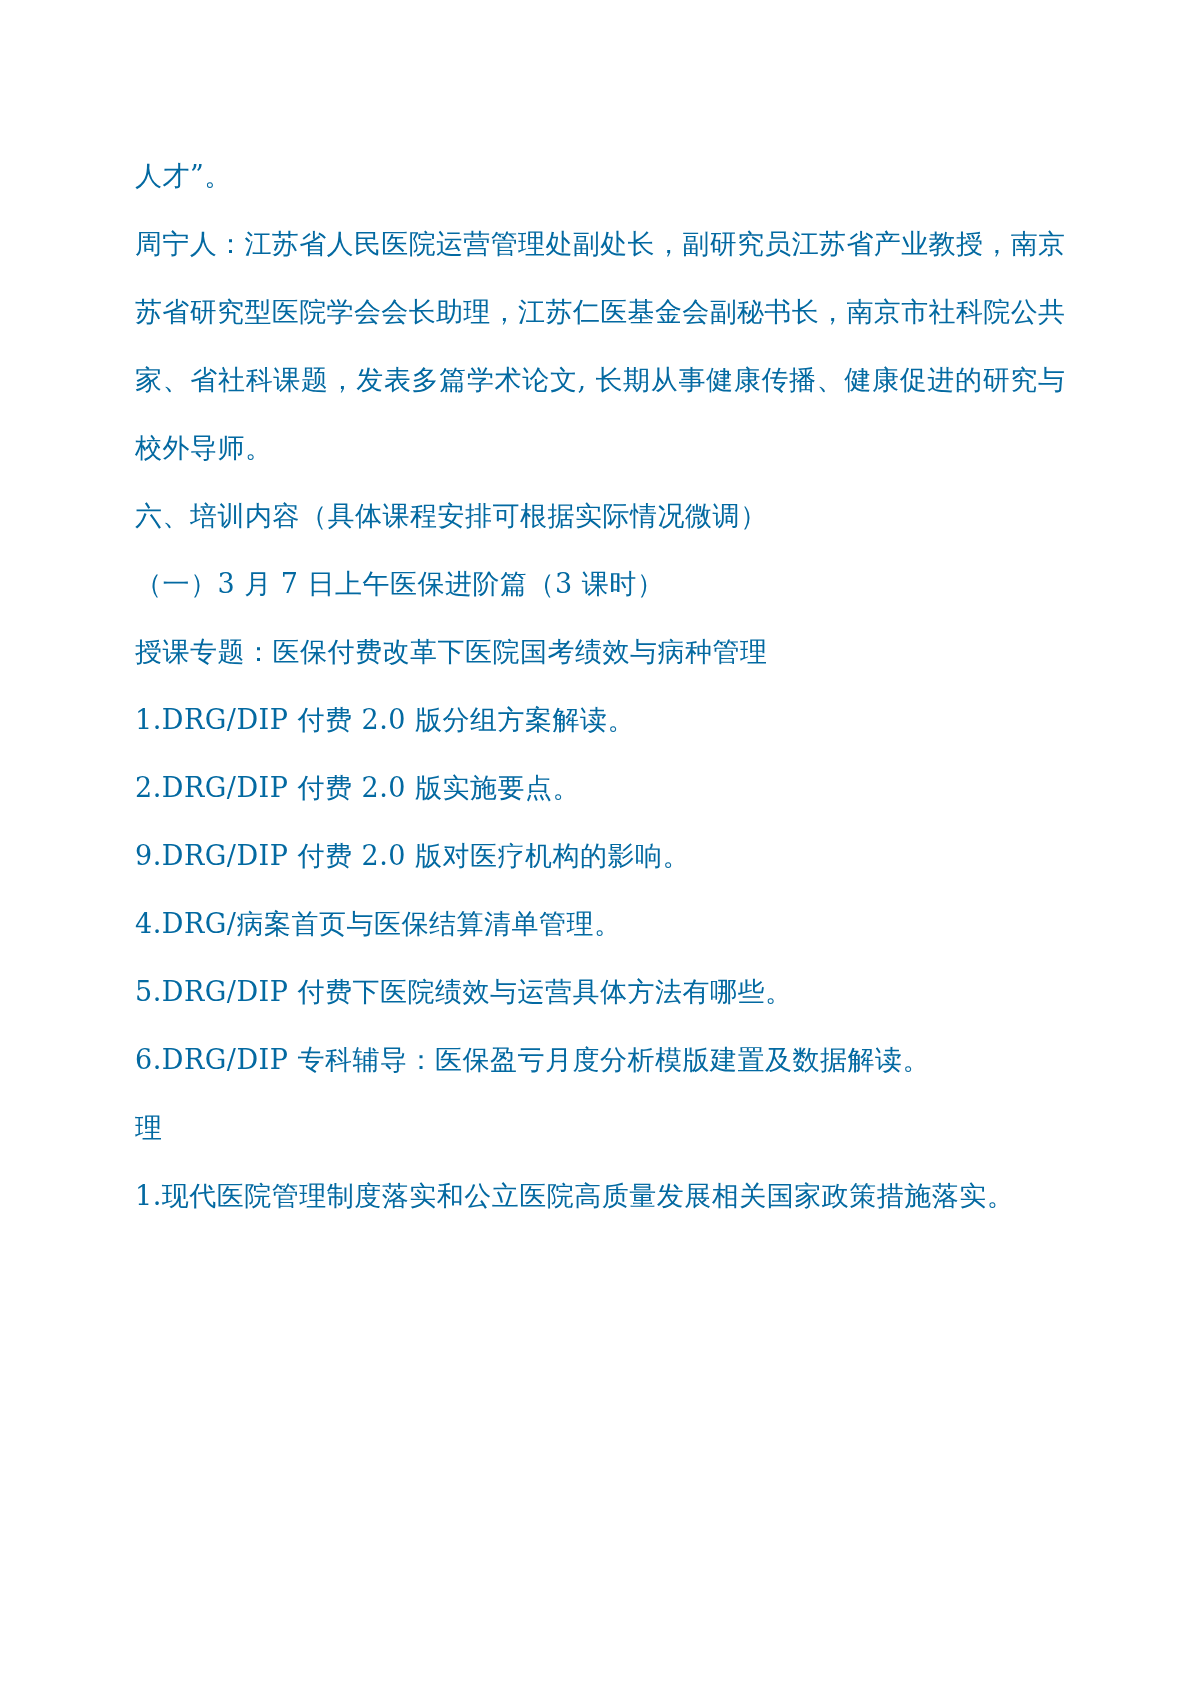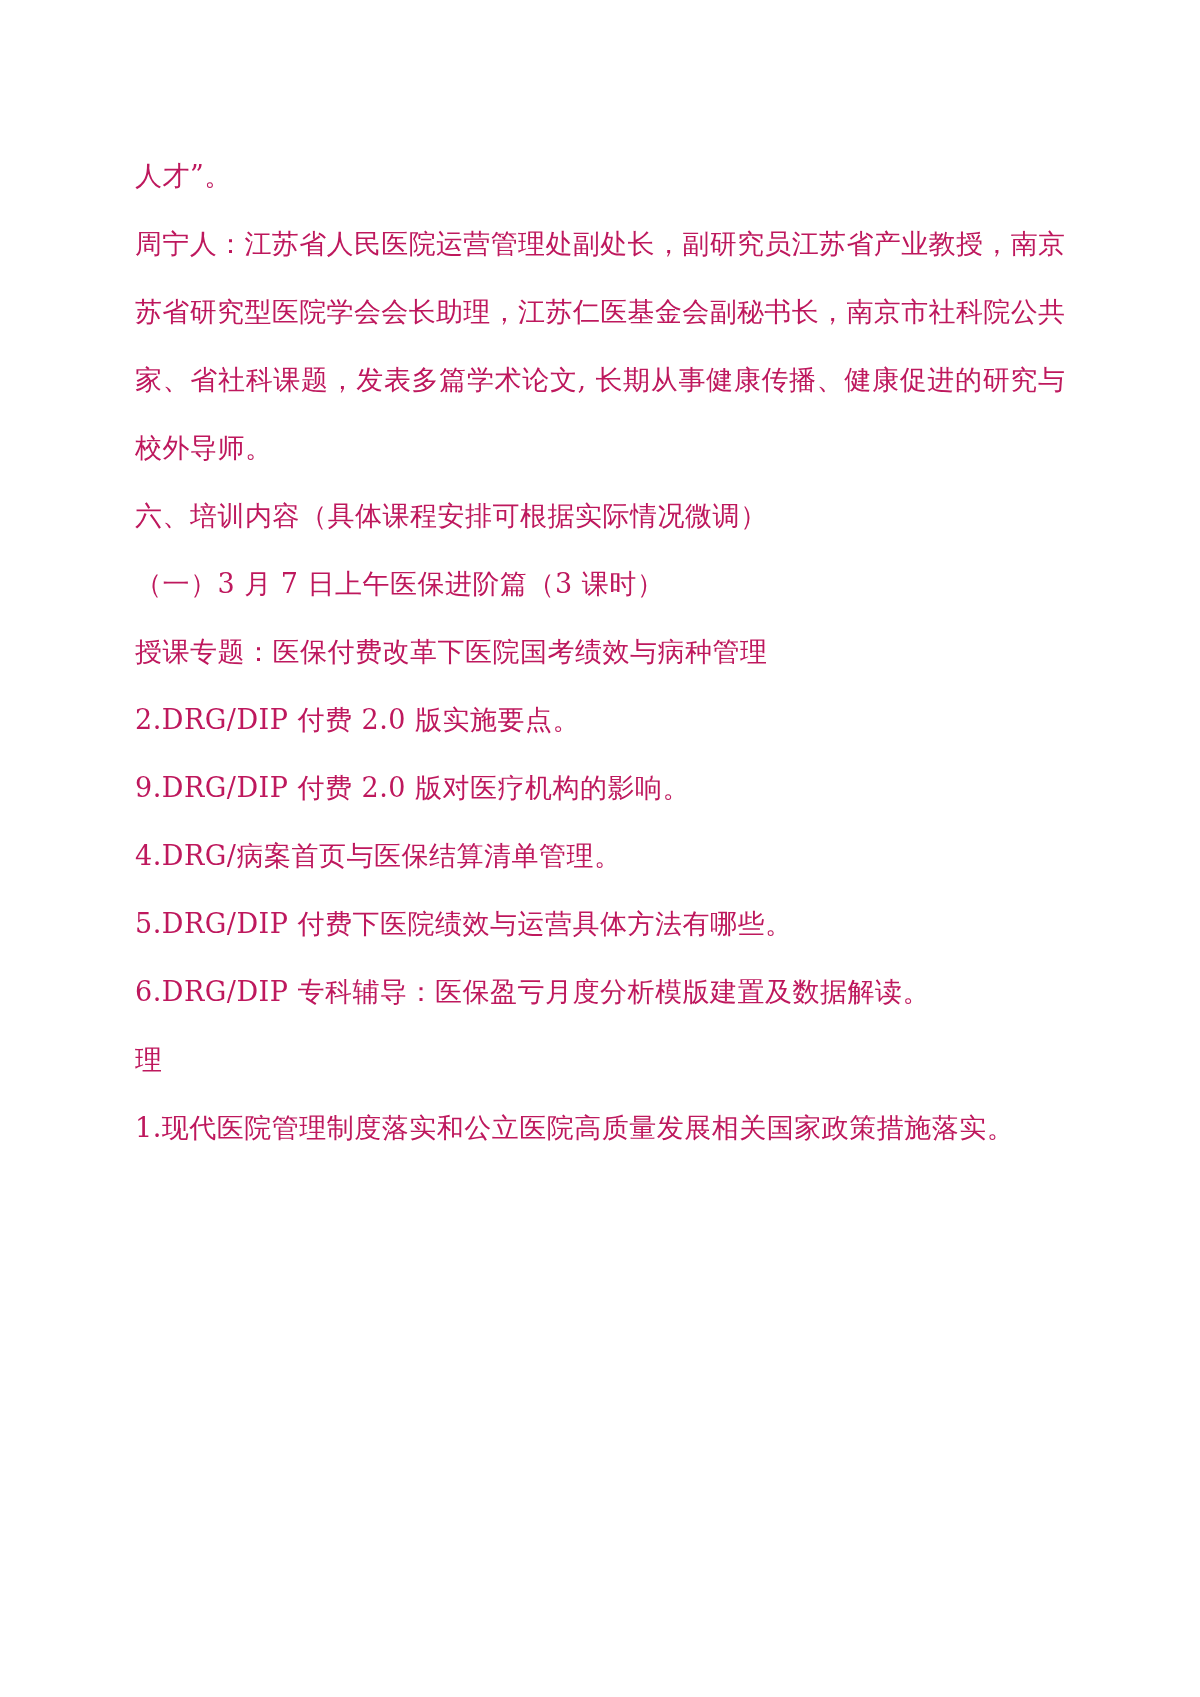--- a/index.html
+++ b/index.html
@@ -42,29 +42,30 @@
     text-align: justify;
     text-align-last: justify;
     text-justify: inter-character;
     letter-spacing: 0;
   }
 </style>
 </head>
 <body>
 
 <div class="page">
-  <div class="text-block" id="text-block" style="color: #be185d;">
+  <div class="text-block" id="text-block" style="color: #0369a1;">
       <div class="line">人才”。</div>
       <div class="line justified">周宁人：江苏省人民医院运营管理处副处长，副研究员江苏省产业教授，南京</div>
       <div class="line justified">苏省研究型医院学会会长助理，江苏仁医基金会副秘书长，南京市社科院公共</div>
       <div class="line justified">家、省社科课题，发表多篇学术论文, 长期从事健康传播、健康促进的研究与</div>
       <div class="line">校外导师。</div>
       <div class="line">六、培训内容（具体课程安排可根据实际情况微调）</div>
       <div class="line">（一）3 月 7 日上午医保进阶篇（3 课时）</div>
       <div class="line">授课专题：医保付费改革下医院国考绩效与病种管理</div>
+      <div class="line">1.DRG/DIP 付费 2.0 版分组方案解读。</div>
       <div class="line">2.DRG/DIP 付费 2.0 版实施要点。</div>
       <div class="line">9.DRG/DIP 付费 2.0 版对医疗机构的影响。</div>
       <div class="line">4.DRG/病案首页与医保结算清单管理。</div>
       <div class="line">5.DRG/DIP 付费下医院绩效与运营具体方法有哪些。</div>
       <div class="line">6.DRG/DIP 专科辅导：医保盈亏月度分析模版建置及数据解读。</div>
       <div class="line">理</div>
       <div class="line">1.现代医院管理制度落实和公立医院高质量发展相关国家政策措施落实。</div>
     </div>
 </div>
 

